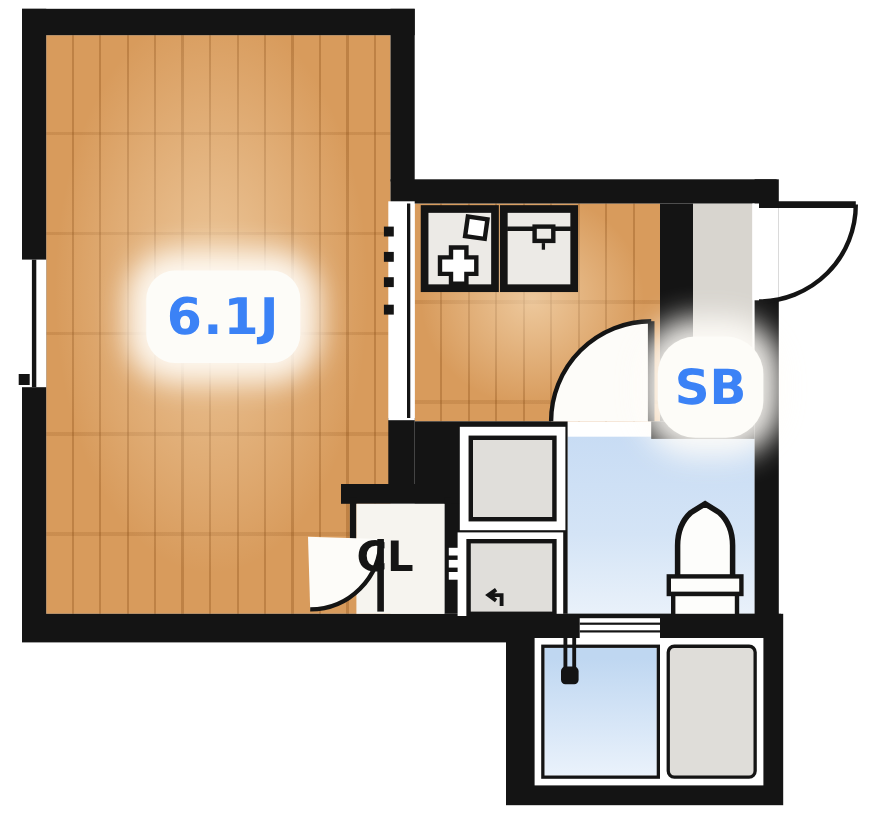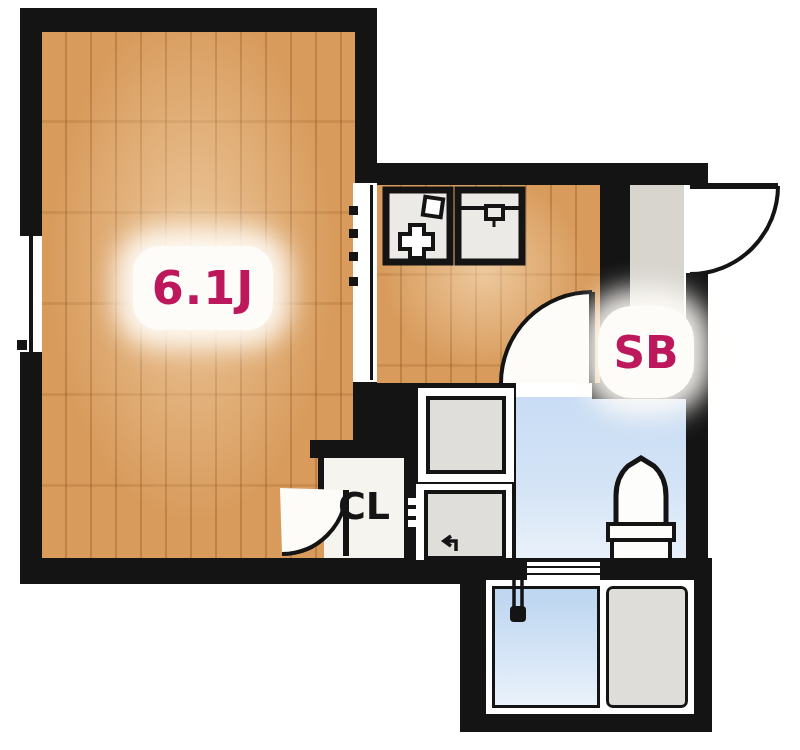--- a/index.html
+++ b/index.html
@@ -18,21 +18,21 @@
       var(--wood,#D89B5C);
   }
   .washroom{
     position:absolute;
     background:linear-gradient(180deg, var(--washroom-floor,#C8DCF4) 0%, #D4E4F6 55%, #E9F1FA 100%);
   }
   .entry{position:absolute;background:var(--entry-floor,#D8D5CF);}
   .closet{position:absolute;background:var(--closet-floor,#F6F4EF);}
   .blob{
     position:absolute;background:#FDFCF8;display:flex;align-items:center;justify-content:center;
-    color:#be185d;font-weight:700;box-shadow:0 0 26px 18px rgba(255,253,248,0.92);
+    color:#3b82f6;font-weight:700;box-shadow:0 0 26px 18px rgba(255,253,248,0.92);
   }
   .appliance-outer{position:absolute;background:#fff;}
   .appliance{position:absolute;background:var(--appliance-gray,#E0DEDA);border:4px solid var(--wall,#141414);}
   .tub{
     position:absolute;border:3px solid var(--wall,#141414);
     background:linear-gradient(180deg, var(--bathtub,#BFD7F1) 8%, #D7E6F7 60%, var(--bathtub-light,#EAF2FB) 100%);
   }
   .panel{position:absolute;border:3px solid var(--wall,#141414);border-radius:7px;background:var(--bath-panel,#DFDDD9);}
   svg.overlay{position:absolute;left:0;top:0;pointer-events:none;}
 </style>
@@ -144,17 +144,17 @@
       <path d="M456 551 V541 H447 M451 536 L444 541 L451 546" fill="none" stroke="#141414" stroke-width="3.5"></path>
     </g>
   </svg>
 
   <div class="blob" style="left:133px;top:246px;width:140px;height:84px;border-radius:26px;font-size:46px;letter-spacing:1px;">
     <span>6.1J</span>
   </div>
   <div class="blob" style="left:598px;top:306px;width:96px;height:92px;border-radius:34px;font-size:44px;align-items:center;">
     <span>SB</span>
   </div>
-  <div class="abs" style="left:324px;top:478px;width:80px;height:56px;display:flex;align-items:center;justify-content:center;color:#151515;font-weight:700;font-size:38px;">
+  <div class="abs" style="left:324px;top:478px;width:80px;height:56px;display:flex;align-items:center;color:#151515;font-weight:700;font-size:38px;">
     <span>CL</span>
   </div>
 
 </div>
 
 </body></html>

